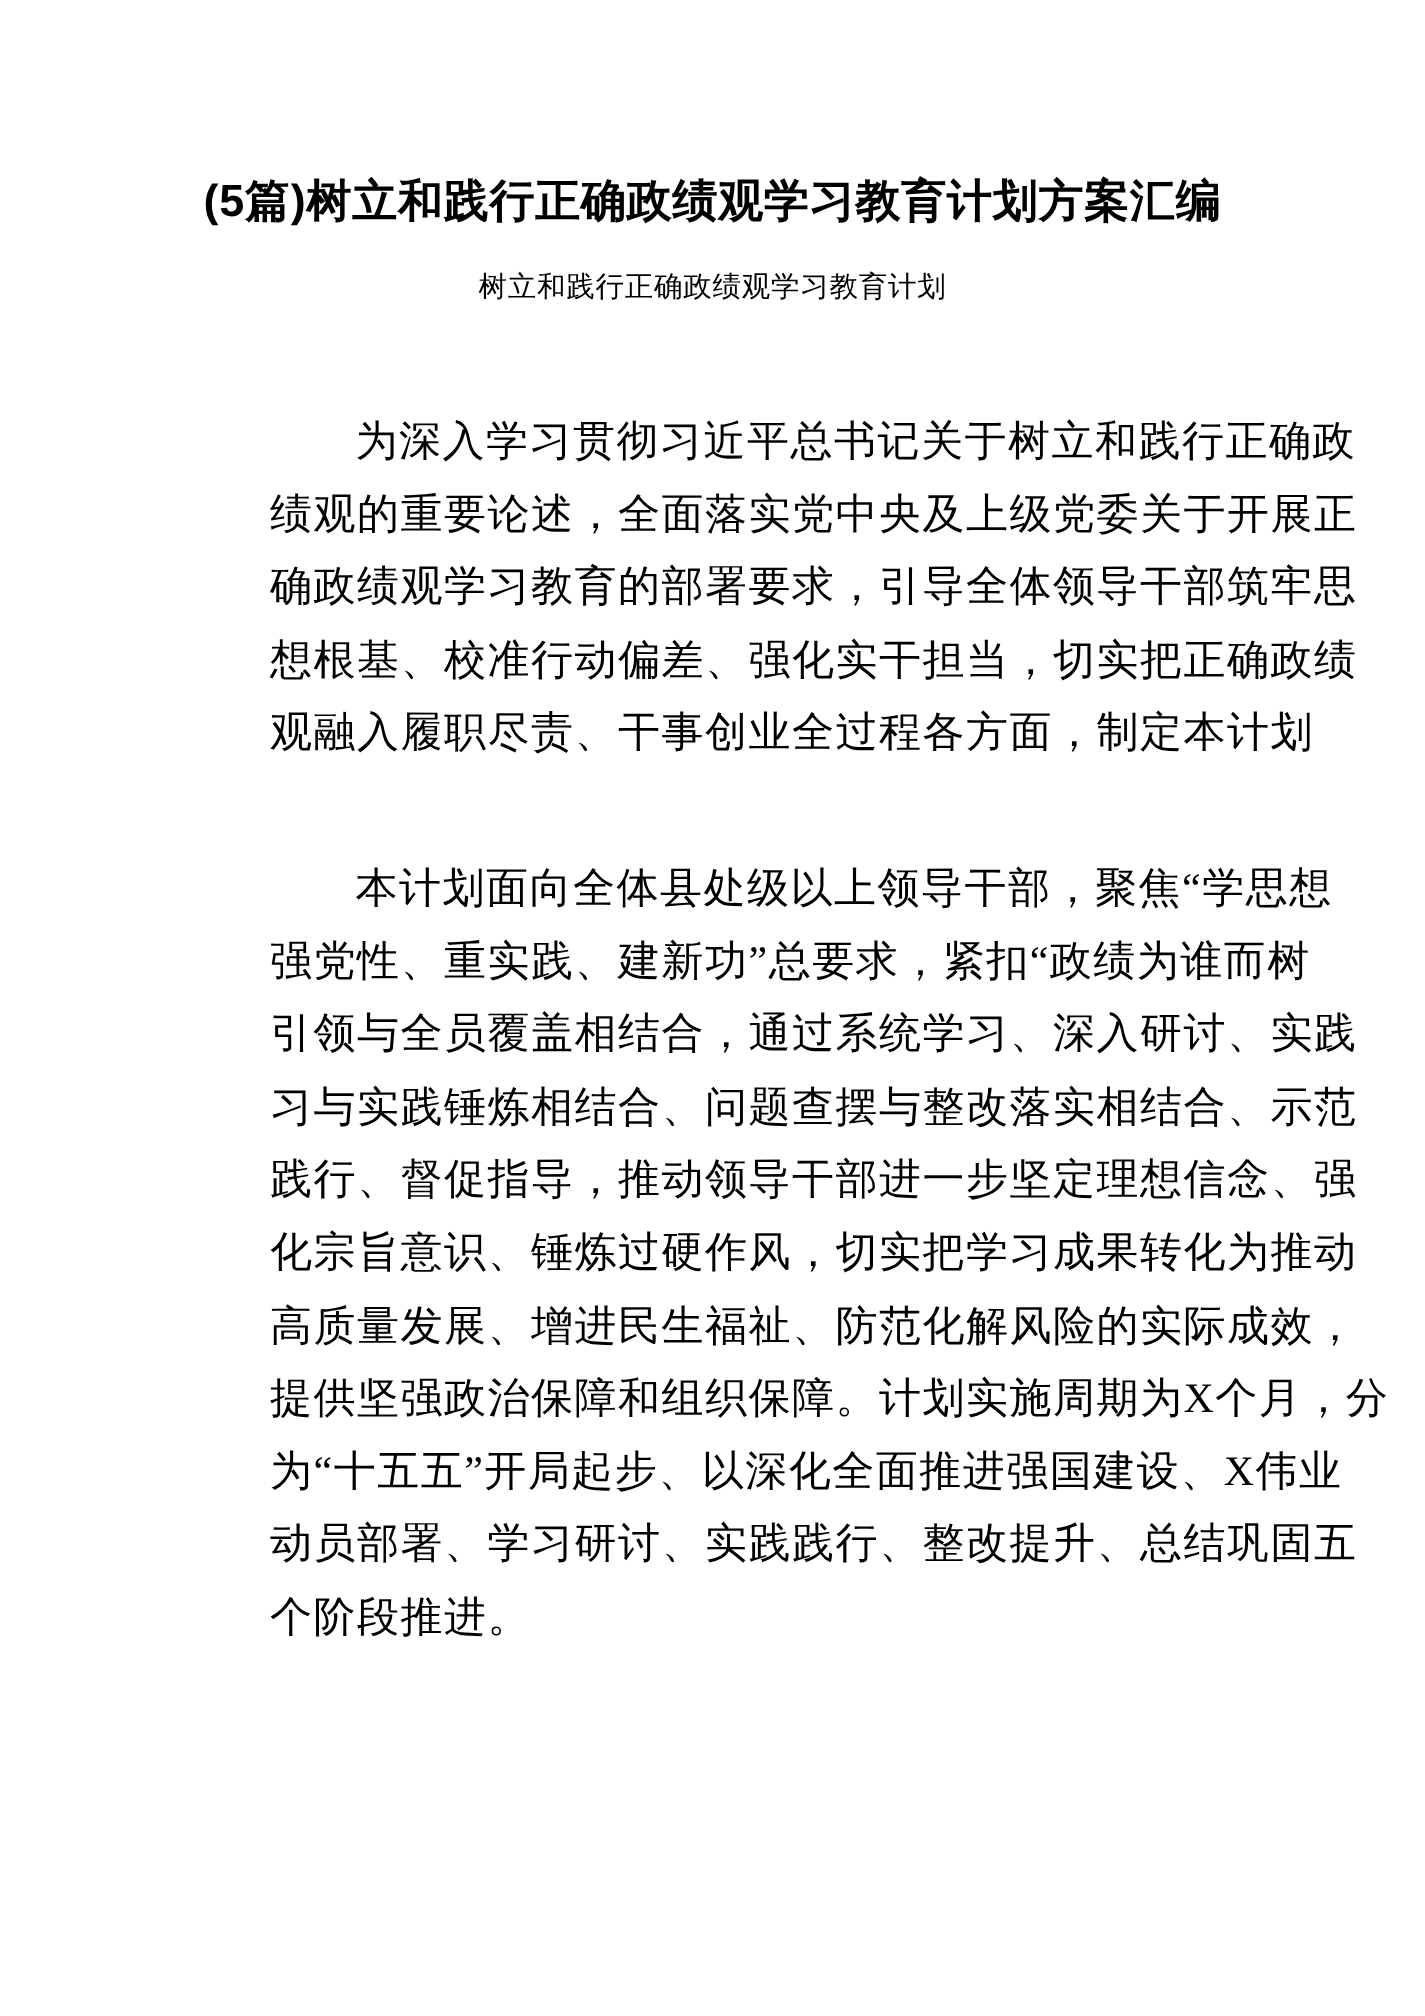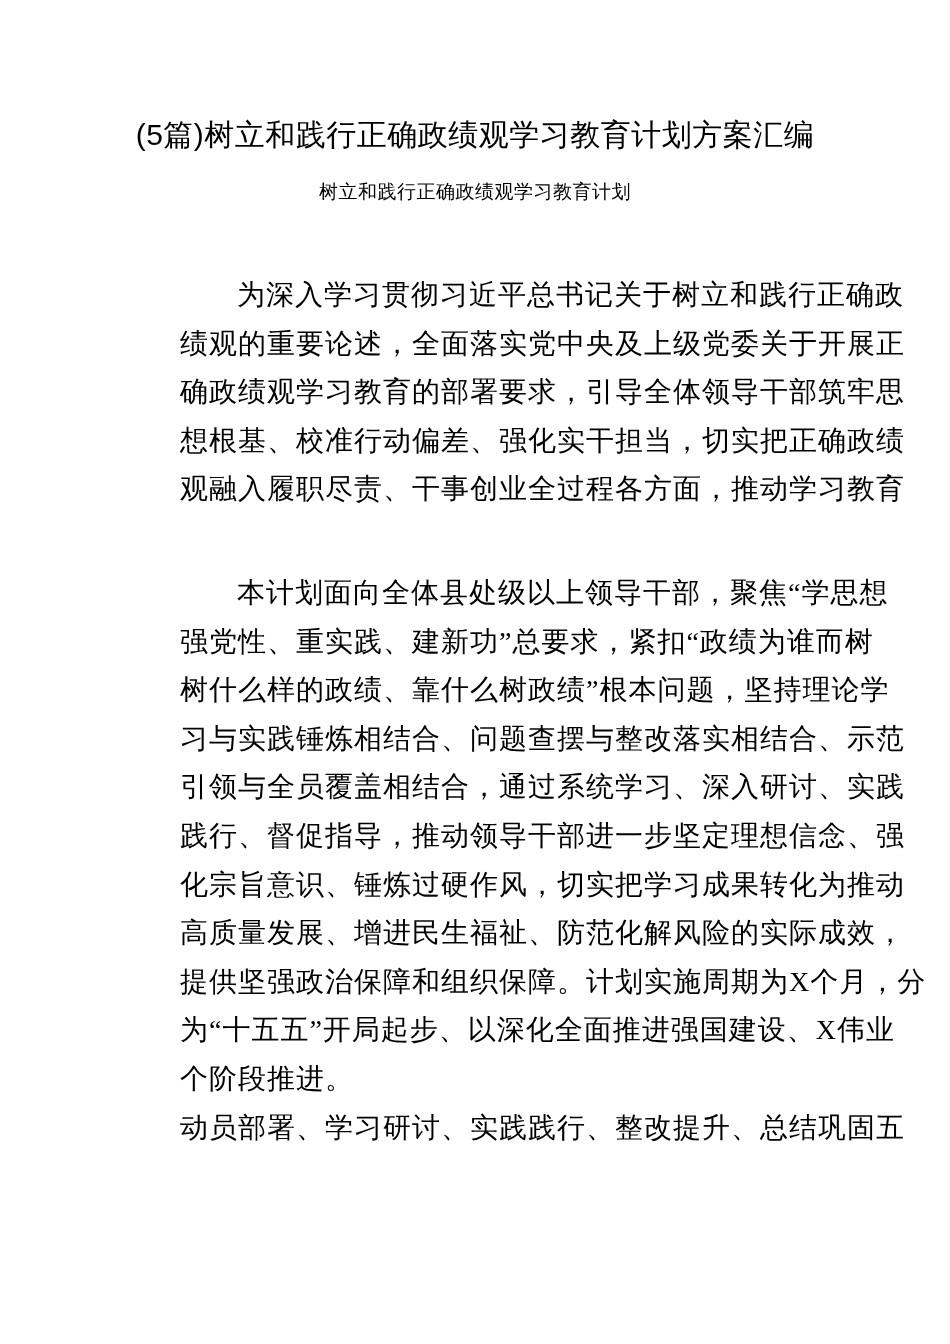--- a/index.html
+++ b/index.html
@@ -12,21 +12,21 @@
     width: 950px;
     height: 1344px;
     background: #ffffff;
     overflow: hidden;
     color: #000000;
   }
   .doc-title {
     padding-top: 112px;
     text-align: center;
     font-family: "Liberation Sans", sans-serif;
-    font-weight: normal;
+    font-weight: bold;
     font-size: 30px;
     line-height: 46px;
     letter-spacing: 0.5px;
     color: #000000;
     white-space: nowrap;
   }
   .doc-subtitle {
     margin-top: 12px;
     text-align: center;
     font-family: "Liberation Serif", serif;
@@ -68,32 +68,31 @@
 
   <div class="doc-subtitle">树立和践行正确政绩观学习教育计划</div>
 
   <div class="body-text">
 
     <div class="para">
       <div class="line indent">为深入学习贯彻习近平总书记关于树立和践行正确政</div>
       <div class="line">绩观的重要论述，全面落实党中央及上级党委关于开展正</div>
       <div class="line">确政绩观学习教育的部署要求，引导全体领导干部筑牢思</div>
       <div class="line">想根基、校准行动偏差、强化实干担当，切实把正确政绩</div>
-      <div class="line">观融入履职尽责、干事创业全过程各方面，推动学习教育</div>
+      <div class="line">观融入履职尽责、干事创业全过程各方面，制定本计划</div>
     </div>
 
     <div class="para">
       <div class="line indent">本计划面向全体县处级以上领导干部，聚焦“学思想</div>
       <div class="line">强党性、重实践、建新功”总要求，紧扣“政绩为谁而树</div>
-      <div class="line">树什么样的政绩、靠什么树政绩”根本问题，坚持理论学</div>
+      <div class="line">引领与全员覆盖相结合，通过系统学习、深入研讨、实践</div>
       <div class="line">习与实践锤炼相结合、问题查摆与整改落实相结合、示范</div>
-      <div class="line">引领与全员覆盖相结合，通过系统学习、深入研讨、实践</div>
       <div class="line">践行、督促指导，推动领导干部进一步坚定理想信念、强</div>
       <div class="line">化宗旨意识、锤炼过硬作风，切实把学习成果转化为推动</div>
       <div class="line">高质量发展、增进民生福祉、防范化解风险的实际成效，</div>
       <div class="line">提供坚强政治保障和组织保障。计划实施周期为X个月，分</div>
       <div class="line">为“十五五”开局起步、以深化全面推进强国建设、X伟业</div>
+      <div class="line">动员部署、学习研讨、实践践行、整改提升、总结巩固五</div>
       <div class="line">个阶段推进。</div>
-      <div class="line">动员部署、学习研讨、实践践行、整改提升、总结巩固五</div>
     </div>
 
   </div>
 </div>
 
 </body></html>

